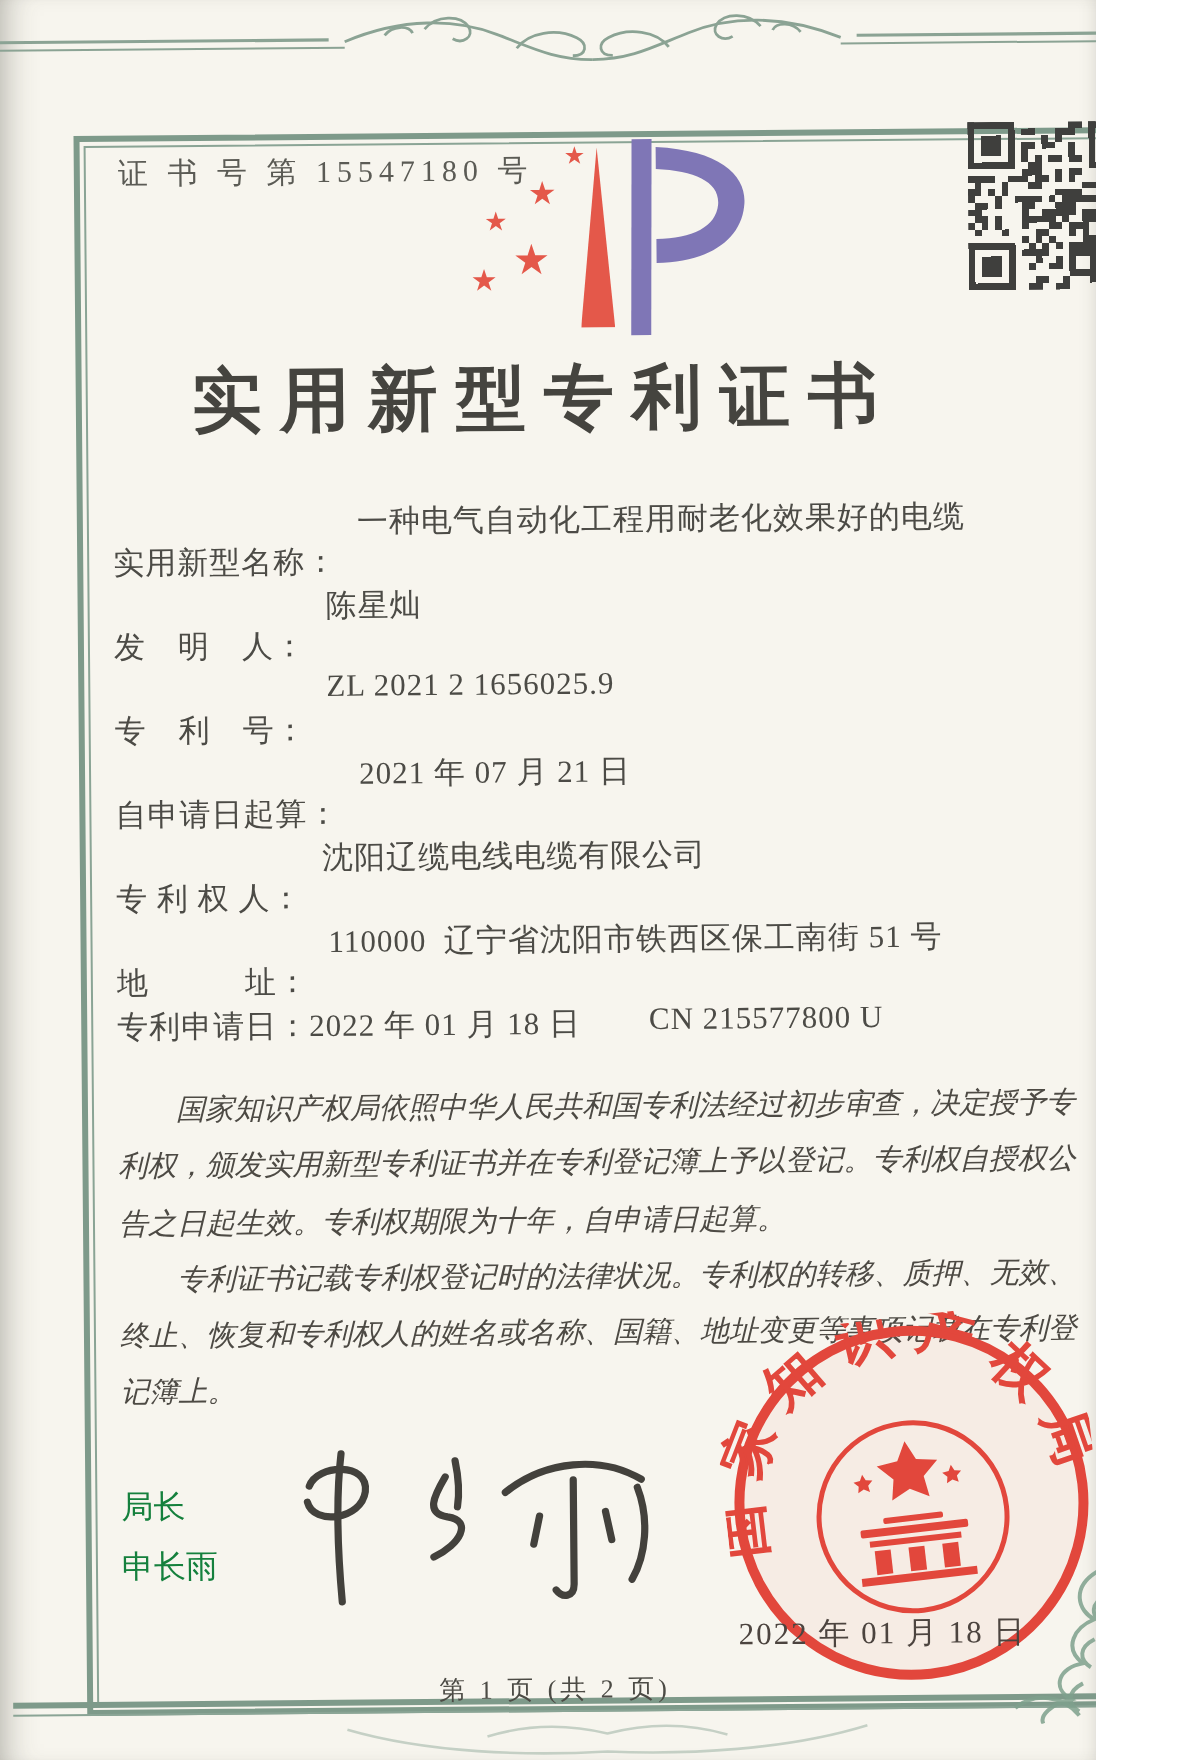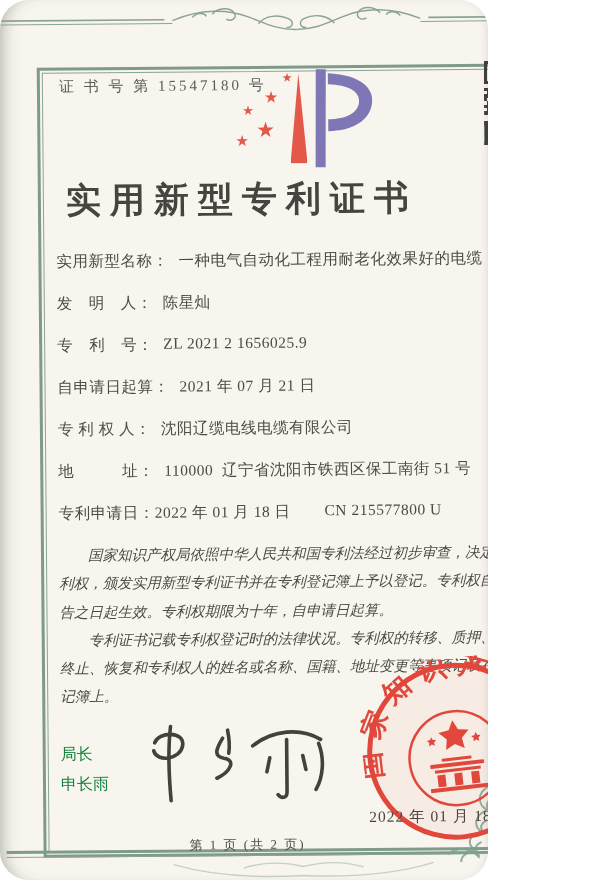--- a/index.html
+++ b/index.html
@@ -1,23 +1,22 @@
 <!DOCTYPE html>
 <html><head>
 <meta charset="utf-8">
 <style>
   html,body{margin:0;padding:0;}
   .page{
     position:relative;
-    width:488px;height:880px;
+    width:548px;height:880px;
     background:#f7f5ee;
     overflow:hidden;
     font-family:"Liberation Serif","DejaVu Serif",serif;
     box-shadow:inset 14px 0 18px -14px rgba(60,60,50,.45), inset -6px 0 10px -8px rgba(60,60,50,.25);
-    border-radius:29px;
   }
   .sheet{position:absolute;inset:0;transform:rotate(-0.5deg);transform-origin:50% 50%;}
 
   
   .frame{
     position:absolute;left:40px;top:66px;width:546px;height:790px;
     border:3px solid #7e9a8a;box-sizing:border-box;
   }
   .frame-inner{position:absolute;inset:2px;border:1px solid #8aa495;}
   .bottom-rule{
@@ -45,21 +44,21 @@
 
   .title{
     position:absolute;left:0;top:176px;width:100%;
     text-align:center;font-size:35px;letter-spacing:9px;
     color:#45443f;font-weight:600;
   }
 
   
   .fields{position:absolute;left:58px;top:250px;width:500px;color:#4c4b46;}
   .frow{display:flex;align-items:flex-start;height:42px;font-size:15.5px;letter-spacing:.5px;}
-  .frow .lab{white-space:pre;flex:0 0 auto;}
+  .frow .lab{white-space:pre;flex:0 0 auto;margin-top:20px;}
   .frow .val{margin-left:10px;white-space:pre;}
   .grant-row{display:flex;height:42px;font-size:15.5px;letter-spacing:.5px;}
   .grant-row .gap{width:34px;}
 
   
   .body-text{
     position:absolute;left:58px;top:540px;width:492px;
     font-size:14.5px;line-height:1.95;color:#4d4a44;
     font-style:italic;
   }

